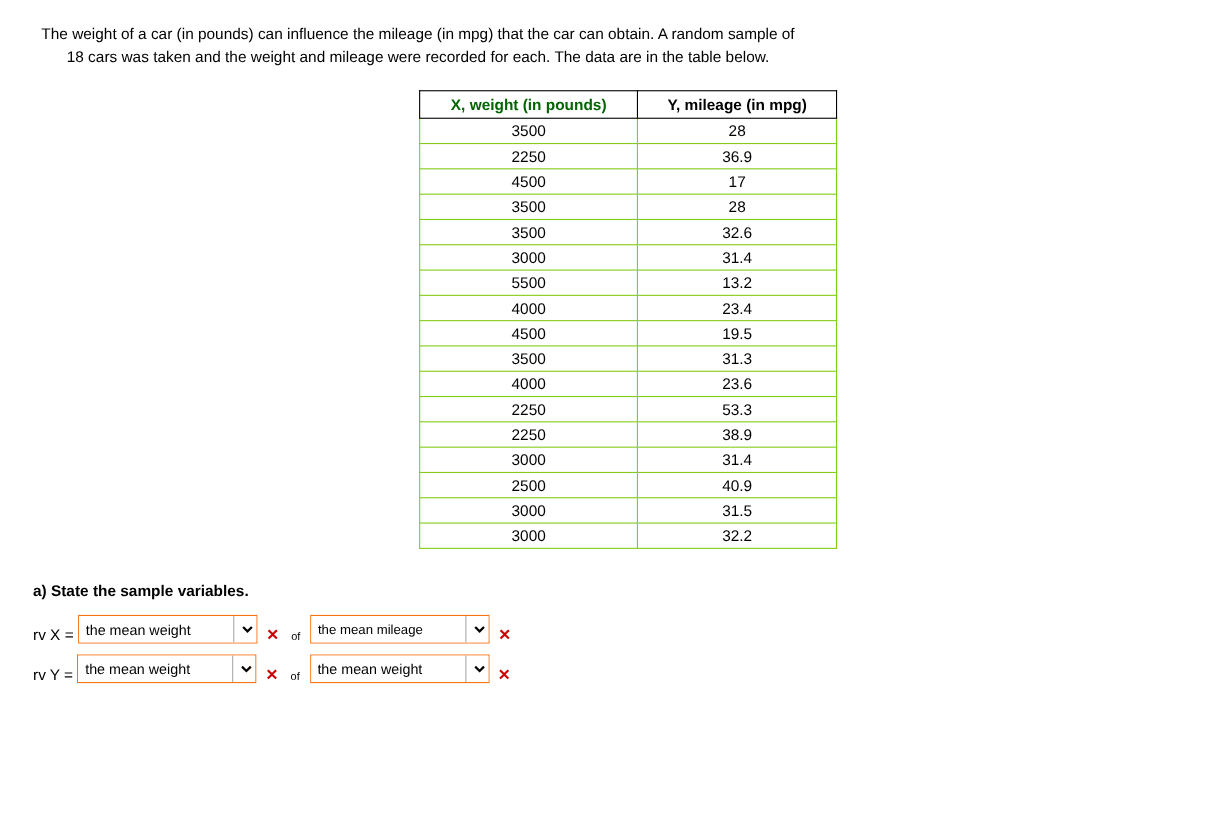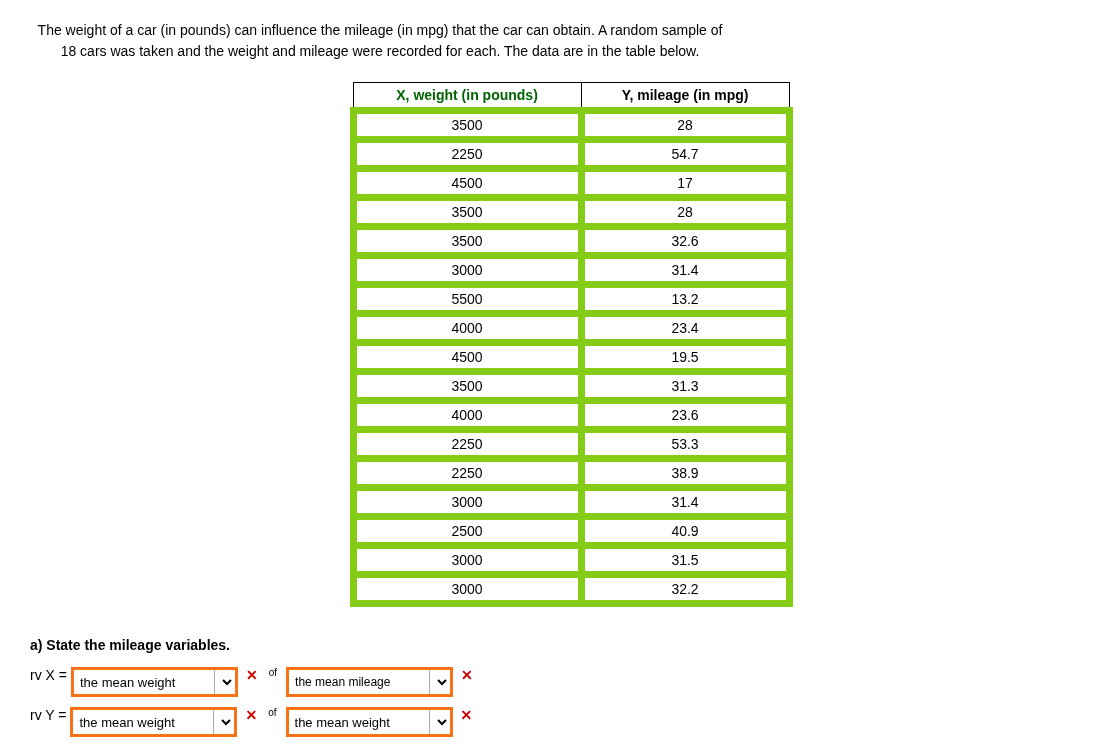--- a/index.html
+++ b/index.html
@@ -18,47 +18,47 @@
       margin-bottom: 20px;
       text-align: center;
     }
     .table-container {
       display: flex;
       justify-content: center;
       margin-bottom: 30px;
     }
     table {
       border-collapse: collapse;
-      width: 443px;
+      width: 380px;
       margin-left: 36px;
     }
     table th {
       border: 1px solid #000;
       padding: 4px 12px;
       text-align: center;
       font-weight: bold;
       background: #fff;
       font-size: 14px;
     }
     table td {
-      border: 7px solid #84cc16;
+      border: 1px solid #84cc16;
       padding: 3px 12px;
       text-align: center;
       font-size: 14px;
     }
     .th-x { color: #006400; }
     .th-y { color: #000000; }
     .section-label {
       font-weight: bold;
       margin-bottom: 14px;
       margin-top: 10px;
     }
     .rv-row {
       display: flex;
-      align-items: flex-start;
+      align-items: flex-end;
       margin-bottom: 10px;
       gap: 4px;
     }
     .rv-label {
       font-size: 14px;
       white-space: nowrap;
     }
     .rv-input {
       border: 1px solid #999;
       padding: 2px 6px;
@@ -77,21 +77,21 @@
       background: none;
       padding: 0 2px;
     }
     .of-text {
       margin: 0 5px;
       font-size: 10px;
     }
     .input-group-outer {
       display: inline-flex;
       align-items: center;
-      border: 3px solid #f97316;
+      border: 1px solid #f97316;
     }
   </style>
 </head>
 <body>
 
 <p class="intro-text">The weight of a car (in pounds) can influence the mileage (in mpg) that the car can obtain. A random sample of 18 cars was taken and the weight and mileage were recorded for each. The data are in the table below.</p>
 
 <div class="table-container">
   <table>
     <thead>
@@ -100,21 +100,21 @@
         <th class="th-y">Y, mileage (in mpg)</th>
       </tr>
     </thead>
     <tbody id="table-body">
     <tr>
           <td>3500</td>
           <td>28</td>
         </tr>
         <tr>
           <td>2250</td>
-          <td>54.7</td>
+          <td>36.9</td>
         </tr>
         <tr>
           <td>4500</td>
           <td>17</td>
         </tr>
         <tr>
           <td>3500</td>
           <td>28</td>
         </tr>
         <tr>
@@ -166,21 +166,21 @@
           <td>31.5</td>
         </tr>
         <tr>
           <td>3000</td>
           <td>32.2</td>
         </tr>
       </tbody>
   </table>
 </div>
 
-<div class="section-label">a) State the mileage variables.</div>
+<div class="section-label">a) State the sample variables.</div>
 
 <div class="rv-row">
   <span class="rv-label">rv X =</span>
   <div class="input-group-outer">
     <input type="text" class="rv-input" style="border: none; outline: none;" value="the mean weight">
     <select style="border:none;border-left:1px solid #aaa;height:24px;font-size:13px;background:#fff;" id="rv-x-select"><option value=""></option><option value="the mean weight" selected=""></option><option value="the mean mileage"></option><option value="the weight"></option><option value="the mileage"></option></select>
   </div>
   <button class="x-btn">✕</button>
   <span class="of-text">of</span>
   <div class="input-group-outer">

